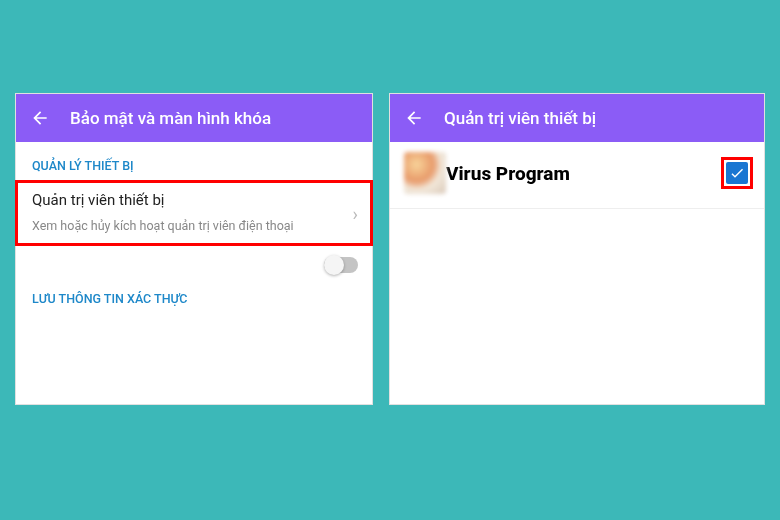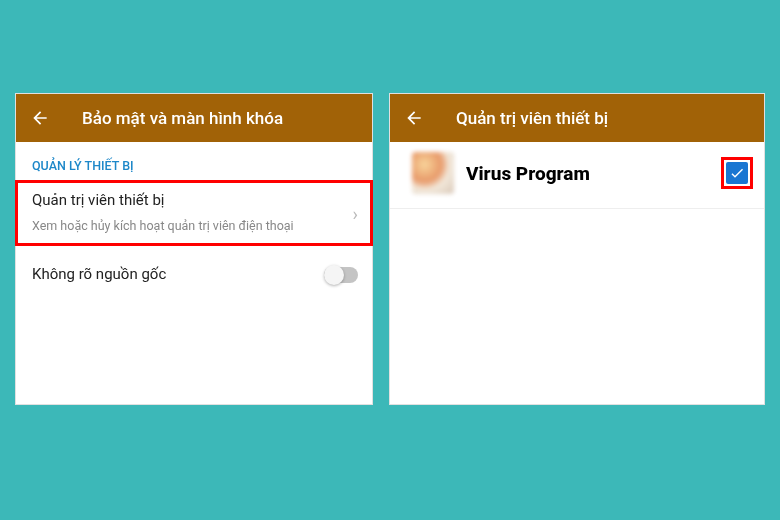--- a/index.html
+++ b/index.html
@@ -21,26 +21,26 @@
     width: 358px;
     height: 312px;
   }
   .panel-right {
     left: 389px;
     top: 93px;
     width: 376px;
     height: 312px;
   }
   .header {
-    background: #a16207;
+    background: #8b5cf6;
     height: 48px;
     display: flex;
     align-items: center;
     padding: 0 14px;
-    gap: 32px;
+    gap: 20px;
   }
   .header-title {
     color: #ffffff;
     font-size: 17px;
     font-weight: 500;
   }
   .back-arrow {
     width: 20px;
     height: 20px;
     display: flex;
@@ -101,22 +101,21 @@
     border-radius: 50%;
     box-shadow: 0 1px 3px rgba(0,0,0,0.3);
   }
   .highlight-red {
     outline: 3px solid #ff0000;
     outline-offset: -2px;
   }
   .admin-row {
     display: flex;
     align-items: center;
-    padding: 10px 14px 14px 22px;
-    gap: 12px;
+    padding: 10px 14px 14px 14px;
     position: relative;
     border-bottom: 1px solid #eee;
   }
   .app-icon {
     width: 42px;
     height: 42px;
     background: radial-gradient(circle at 30% 30%, #f8d49a, #e89a6a 40%, #f2e8da 60%, #d9c8b8);
     filter: blur(2px);
     border-radius: 4px;
     flex-shrink: 0;
@@ -161,24 +160,24 @@
 
   <div class="list-item highlight-red">
     <div class="list-item-title">Quản trị viên thiết bị</div>
     <div class="list-item-subtitle">Xem hoặc hủy kích hoạt quản trị viên điện thoại</div>
     <span class="chevron">›</span>
   </div>
 
   <div class="divider"></div>
 
   <div class="list-item">
-    <div class="list-item-title">Không rõ nguồn gốc</div>
     <div class="toggle"></div>
   </div>
 
+  <div class="section-label">LƯU THÔNG TIN XÁC THỰC</div>
 </div>
 
 <div class="panel panel-right">
   <div class="header">
     <div class="back-arrow">
       <svg viewBox="0 0 24 24" width="20" height="20">
           <path d="M20 11H7.83l5.59-5.59L12 4l-8 8 8 8 1.41-1.41L7.83 13H20v-2z"></path>
         </svg>
     </div>
     <div class="header-title">Quản trị viên thiết bị</div>

